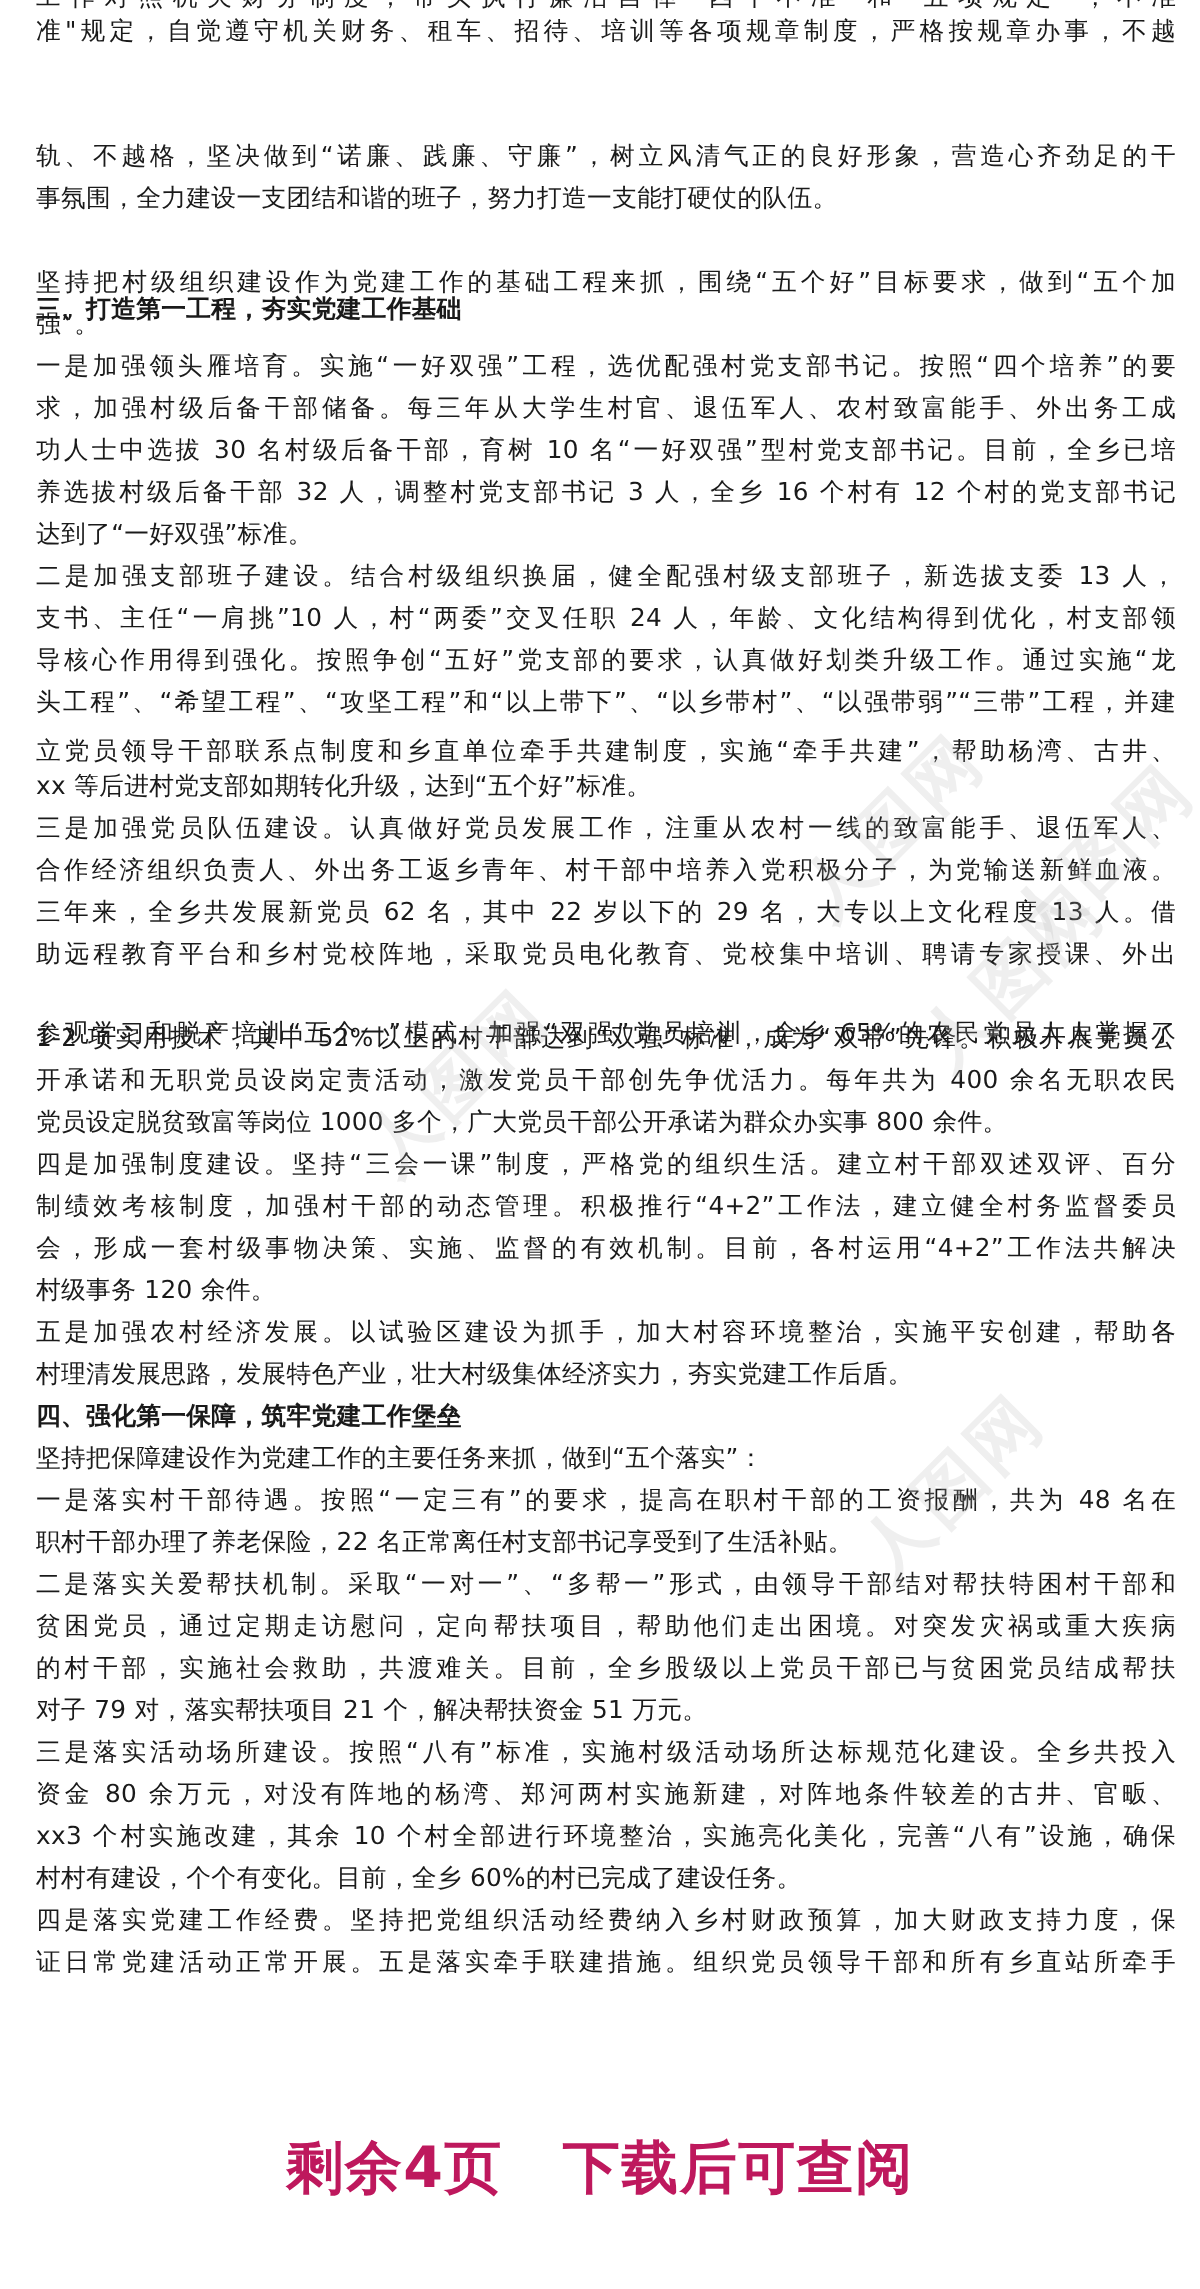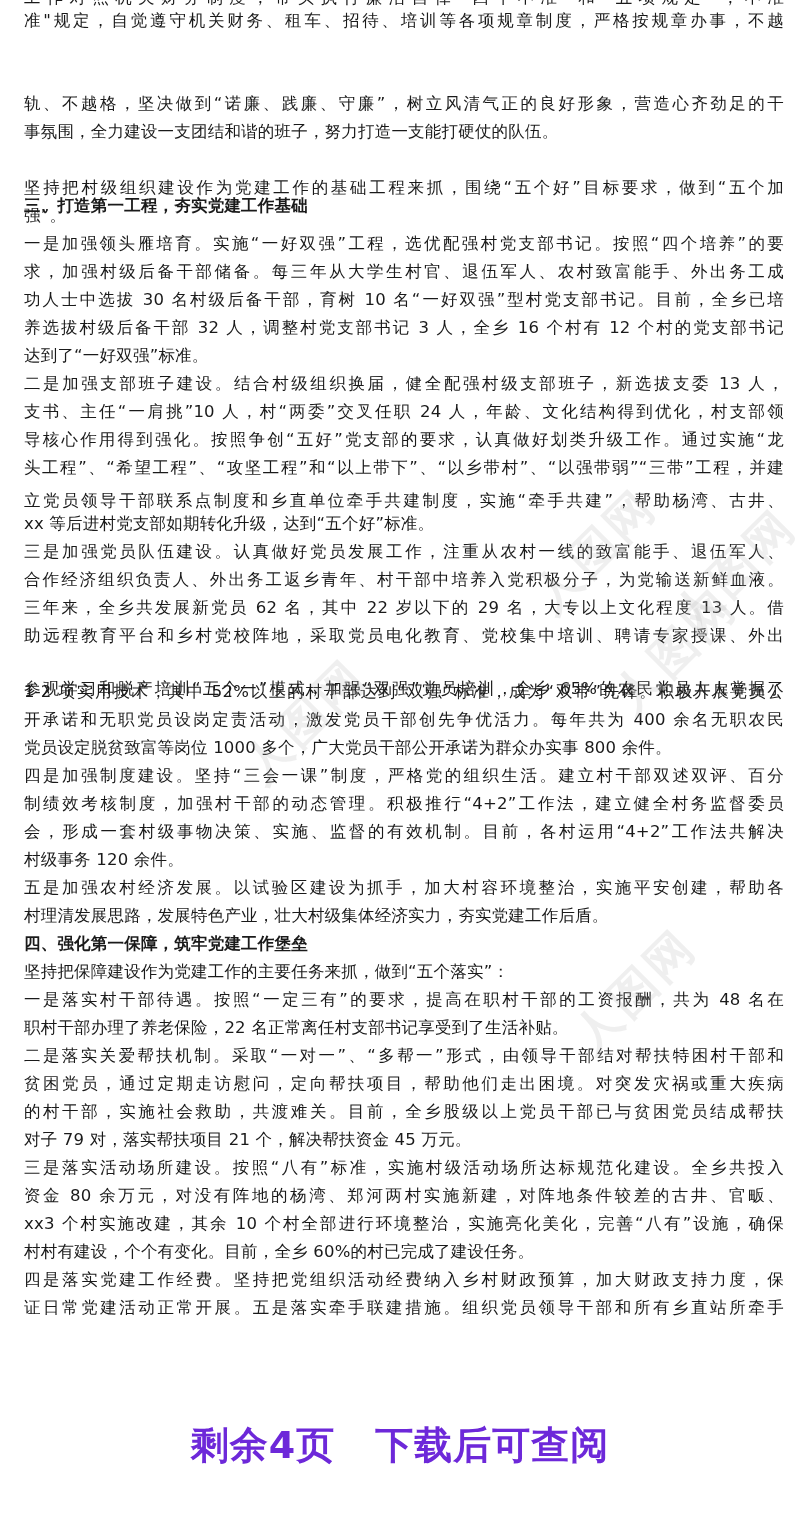--- a/index.html
+++ b/index.html
@@ -60,21 +60,21 @@
       letter-spacing: 4px;
     }
     .more-banner {
       position: absolute;
       left: 0;
       top: 1420px;
       width: 800px;
       text-align: center;
       font-size: 38px;
       font-weight: bold;
-      color: #6d28d9;
+      color: #be185d;
       letter-spacing: 1px;
     }
     .more-banner span { display: inline-block; }
     .more-banner .gap { width: 40px; }
   </style>
 </head>
 <body>
 
 <div class="page">
   <div class="top-clip">工作对照机关财务制度，带头执行廉洁自律“四个不准”和“五项规定”，不准</div>
@@ -110,21 +110,21 @@
       <div class="line" style="top: 849px;">村级事务 120 余件。</div>
       <div class="line justify" style="top: 877px;">五是加强农村经济发展。以试验区建设为抓手，加大村容环境整治，实施平安创建，帮助各</div>
       <div class="line" style="top: 905px;">村理清发展思路，发展特色产业，壮大村级集体经济实力，夯实党建工作后盾。</div>
       <div class="line heading" style="top: 933px;">四、强化第一保障，筑牢党建工作堡垒</div>
       <div class="line" style="top: 961px;">坚持把保障建设作为党建工作的主要任务来抓，做到“五个落实”：</div>
       <div class="line justify" style="top: 989px;">一是落实村干部待遇。按照“一定三有”的要求，提高在职村干部的工资报酬，共为 48 名在</div>
       <div class="line" style="top: 1017px;">职村干部办理了养老保险，22 名正常离任村支部书记享受到了生活补贴。</div>
       <div class="line justify" style="top: 1045px;">二是落实关爱帮扶机制。采取“一对一”、“多帮一”形式，由领导干部结对帮扶特困村干部和</div>
       <div class="line justify" style="top: 1073px;">贫困党员，通过定期走访慰问，定向帮扶项目，帮助他们走出困境。对突发灾祸或重大疾病</div>
       <div class="line justify" style="top: 1101px;">的村干部，实施社会救助，共渡难关。目前，全乡股级以上党员干部已与贫困党员结成帮扶</div>
-      <div class="line" style="top: 1129px;">对子 79 对，落实帮扶项目 21 个，解决帮扶资金 45 万元。</div>
+      <div class="line" style="top: 1129px;">对子 79 对，落实帮扶项目 21 个，解决帮扶资金 51 万元。</div>
       <div class="line justify" style="top: 1157px;">三是落实活动场所建设。按照“八有”标准，实施村级活动场所达标规范化建设。全乡共投入</div>
       <div class="line justify" style="top: 1185px;">资金 80 余万元，对没有阵地的杨湾、郑河两村实施新建，对阵地条件较差的古井、官畈、</div>
       <div class="line justify" style="top: 1213px;">xx3 个村实施改建，其余 10 个村全部进行环境整治，实施亮化美化，完善“八有”设施，确保</div>
       <div class="line" style="top: 1241px;">村村有建设，个个有变化。目前，全乡 60%的村已完成了建设任务。</div>
       <div class="line justify" style="top: 1269px;">四是落实党建工作经费。坚持把党组织活动经费纳入乡村财政预算，加大财政支持力度，保</div>
       <div class="line justify" style="top: 1297px;">证日常党建活动正常开展。五是落实牵手联建措施。组织党员领导干部和所有乡直站所牵手</div>
     </div>
 
   <div class="watermark" style="left:520px; top:520px;">人图网</div>
   <div class="watermark" style="left:600px; top:620px;">人图网</div>

